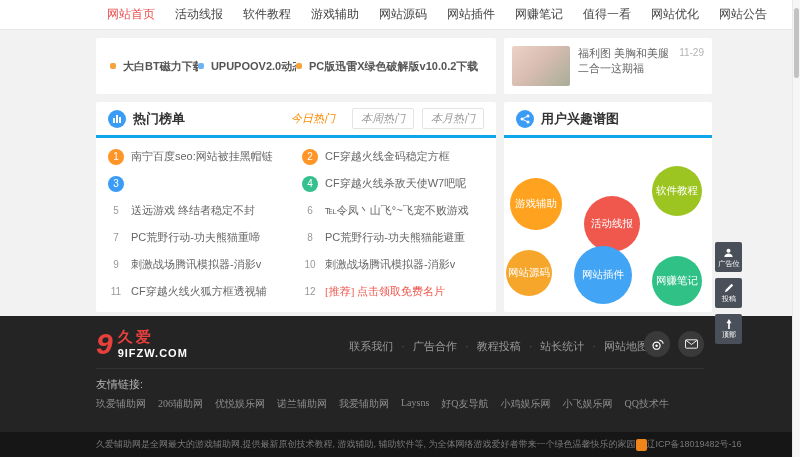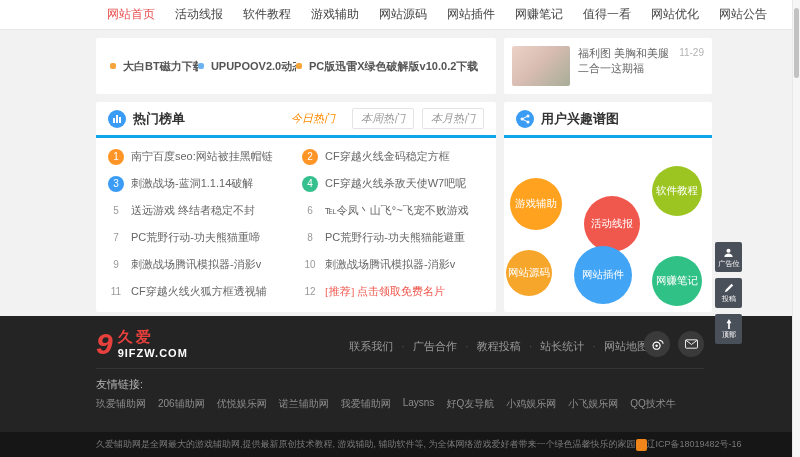--- a/index.html
+++ b/index.html
@@ -70,21 +70,21 @@
   .logo-9{font-size:30px;font-weight:bold;color:#e8403c;font-style:italic;margin-right:5px;line-height:30px;}
   .logo-cn{font-size:15px;font-weight:bold;color:#e8403c;letter-spacing:3px;}
   .logo-en{font-size:11px;font-weight:bold;color:#fff;letter-spacing:1px;}
   .footer-links{position:absolute;right:152px;top:23px;display:flex;align-items:center;font-size:11px;color:#999;}
   .flink{cursor:pointer;white-space:nowrap;}
   .flink + .flink::before{content:"·";color:#555;margin:0 8px;cursor:default;}
   .social{position:absolute;right:96px;top:15px;display:flex;gap:8px;}
   .soc-btn{width:26px;height:26px;border-radius:50%;background:#3a3a3a;display:flex;align-items:center;justify-content:center;cursor:pointer;}
   .divider{position:absolute;left:96px;right:96px;top:52px;height:1px;background:#343434;}
   .friend-label{position:absolute;left:96px;top:61px;font-size:11px;color:#b5b5b5;}
-  .friend-row{position:absolute;left:96px;top:81px;display:flex;gap:12px;font-size:10px;color:#8d8d8d;white-space:nowrap;}
+  .friend-row{position:absolute;left:96px;top:81px;display:flex;gap:12px;font-size:10px;color:#8d8d8d;white-space:nowrap;font-family:Liberation Serif, serif;}
   .friend-link{cursor:pointer;}
 
   .footer-strip{position:absolute;left:0;top:432px;width:800px;height:25px;background:#161616;display:flex;align-items:center;justify-content:space-between;padding:0 96px;}
   .copyright{font-size:9px;color:#787878;white-space:nowrap;}
   .icp{display:flex;align-items:center;font-size:9px;color:#787878;cursor:pointer;white-space:nowrap;}
   .icp-ico{width:11px;height:12px;background:#f08519;border-radius:2px;flex:none;}
 
   
   .scrollbar{position:absolute;right:0;top:0;width:8px;height:457px;background:#f6f6f6;border-left:1px solid #e9e9e9;z-index:9;}
   .scroll-thumb{position:absolute;left:1px;top:8px;width:5px;height:70px;background:#c2c2c2;border-radius:3px;cursor:pointer;}
@@ -149,21 +149,20 @@
     </div>
   </div>
   <div class="hot-body">
     <div class="hot-col">
       <div class="hot-item">
         <span class="rank badge b-orange">1</span>
         <span class="hot-text">南宁百度seo:网站被挂黑帽链</span>
       </div>
       <div class="hot-item">
         <span class="rank badge b-blue">3</span>
-        <span class="hot-text">刺激战场-蓝洞1.1.14破解</span>
       </div>
       <div class="hot-item">
         <span class="rank">5</span>
         <span class="hot-text">送远游戏 终结者稳定不封</span>
       </div>
       <div class="hot-item">
         <span class="rank">7</span>
         <span class="hot-text">PC荒野行动-功夫熊猫重啼</span>
       </div>
       <div class="hot-item">

